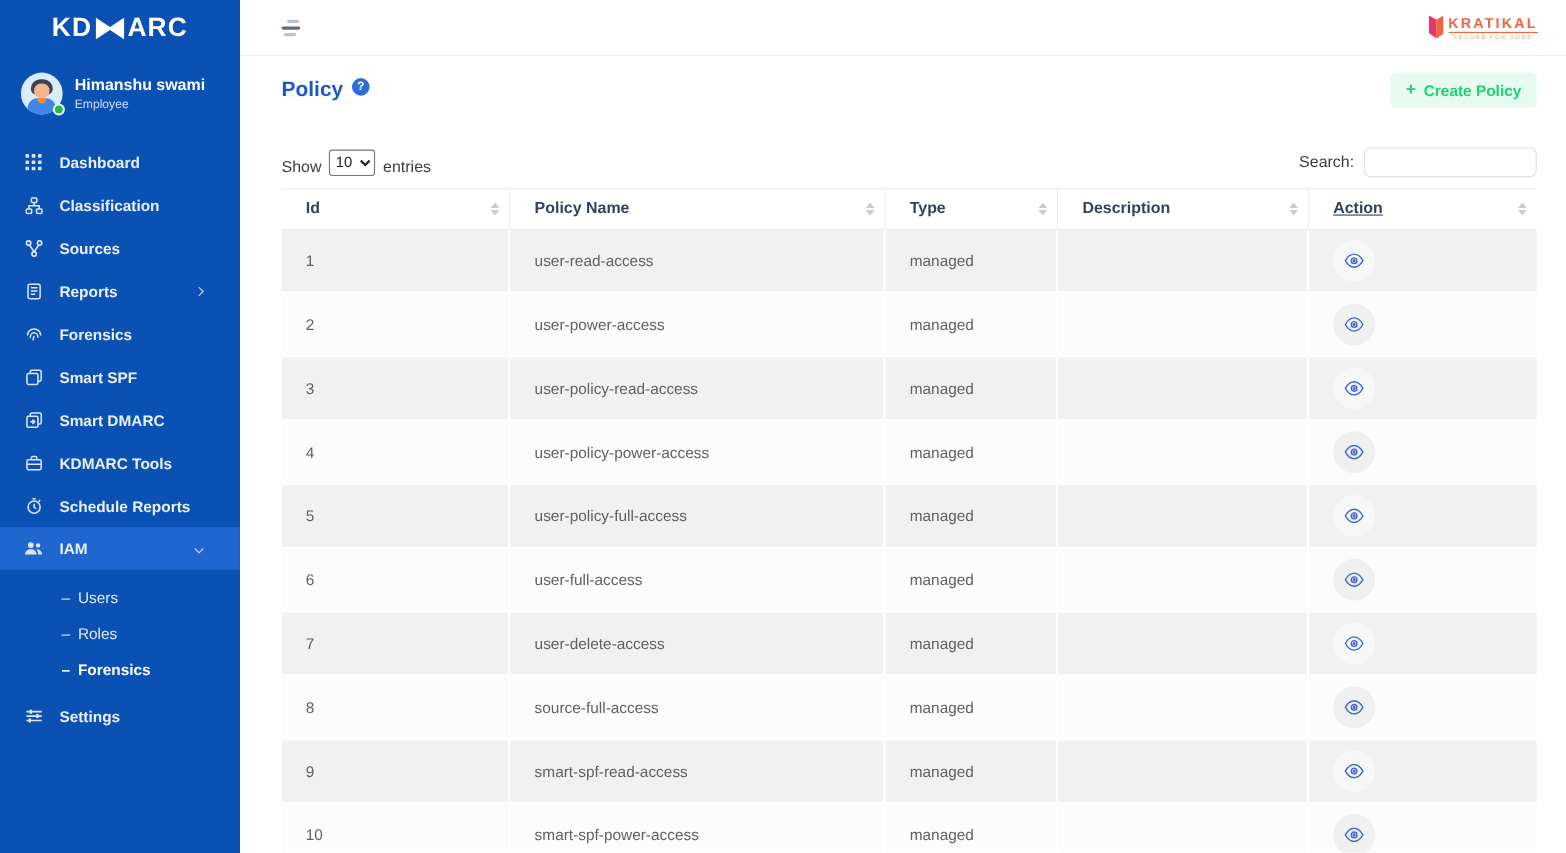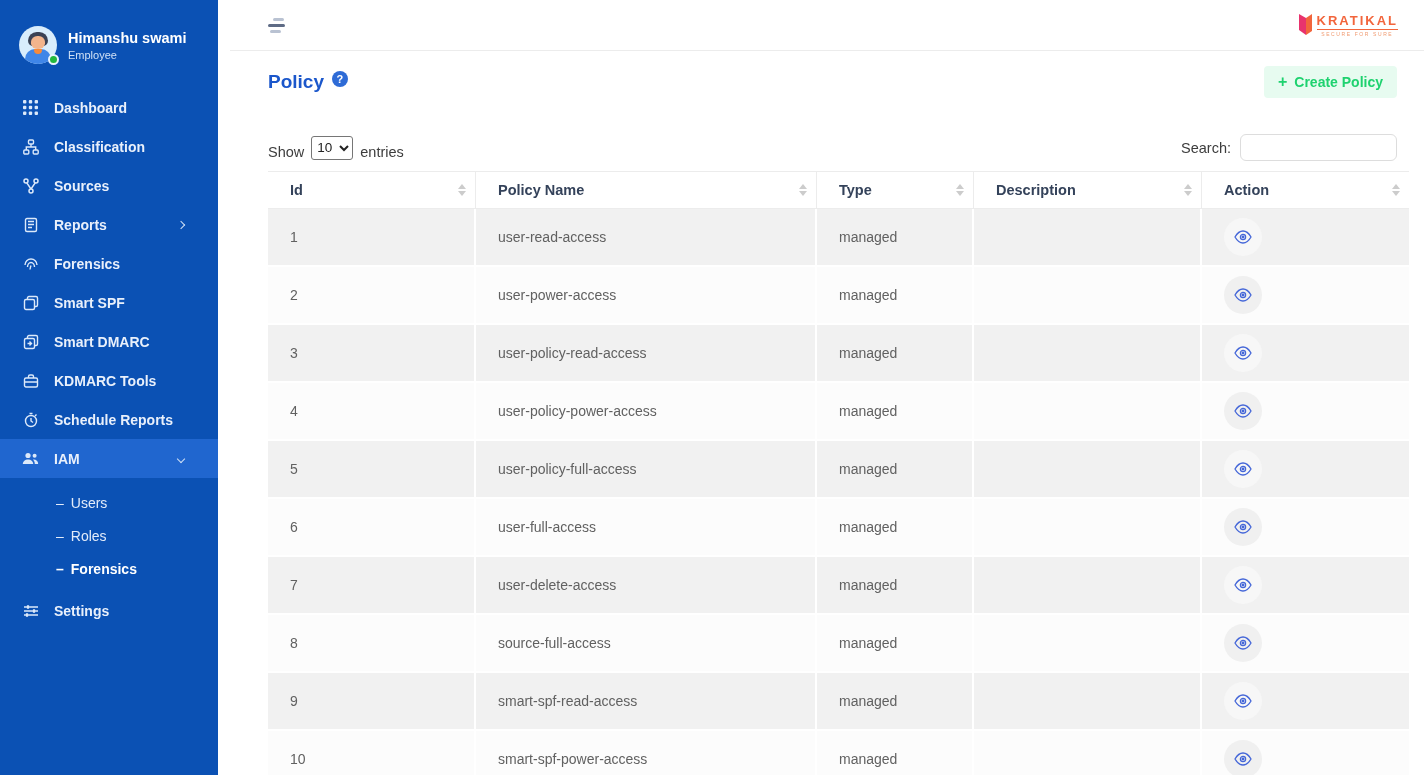--- a/index.html
+++ b/index.html
@@ -46,21 +46,21 @@
   .chev.right { transform: rotate(-45deg); }
   .chev.down  { transform: rotate(45deg); }
   .submenu { padding: 8px 0 6px; }
   .submenu-item {
     display: flex; align-items: center; height: 33px; padding-left: 56px; gap: 7px;
     font-size: 14px; color: #e3ecfa; cursor: pointer; font-weight: 500;
   }
   .submenu-item.active { font-weight: 700; color: #ffffff; }
 
   
-  .main { margin-left: 218px; height: 633px; background: #fff; padding-left: 12px; }
+  .main { margin-left: 218px; height: 633px; background: #fff; }
   .topbar {
     height: 51px; border-bottom: 1px solid #ececec;
     display: flex; align-items: center; justify-content: space-between;
     padding: 0 26px 0 38px;
   }
   .hamburger { display: flex; flex-direction: column; gap: 3px; cursor: pointer; width: 18px; }
   .hamburger span { height: 3px; border-radius: 2px; }
   .hamburger .l1 { width: 11px; margin-left: 5px; background: #b9c2d2; }
   .hamburger .l2 { width: 17px; background: #5e6b85; }
   .hamburger .l3 { width: 11px; margin-left: 2px; background: #b9c2d2; }
@@ -107,21 +107,21 @@
   
   table { width: 100%; border-collapse: separate; border-spacing: 0; margin-top: 10px; table-layout: fixed; }
   col.c-id { width: 208px; } col.c-name { width: 341px; } col.c-type { width: 157px; }
   col.c-desc { width: 228px; } col.c-action { width: 207px; }
   thead th {
     height: 38px; padding-left: 22px; text-align: left;
     font-size: 14.5px; font-weight: 700; color: #34425a;
     border-top: 1px solid #ececec; border-bottom: 1px solid #ececec;
     border-right: 1px solid #ececec; cursor: pointer; background: #fff;
   }
-  thead th:last-child { border-right: none; }
+  thead th:last-child { border-right: none; text-decoration: underline; }
   thead th .th-inner { display: flex; align-items: center; }
   .sort { margin-left: auto; margin-right: 9px; display: flex; flex-direction: column; gap: 2px; }
   .sort i { display: block; width: 0; height: 0; border-left: 4px solid transparent; border-right: 4px solid transparent; }
   .sort .up { border-bottom: 5px solid #ccc; }
   .sort .down { border-top: 5px solid #ccc; }
   tbody td {
     height: 58px; padding-left: 22px; font-size: 14px; color: #616161;
     border-right: 2px solid #fff; border-bottom: 2px solid #fff;
   }
   tbody td:last-child { border-right: none; }
@@ -131,20 +131,30 @@
     width: 38px; height: 38px; border-radius: 50%; border: none; cursor: pointer;
     display: flex; align-items: center; justify-content: center; padding: 0;
   }
   tbody tr:nth-child(odd) .eye-btn { background: #f7f7f7; }
   tbody tr:nth-child(even) .eye-btn { background: #f0f0f0; }
 </style>
 </head>
 <body>
 
 <div class="sidebar">
+  <div class="logo">
+    <span>KD</span>
+    <span class="bowtie">
+      <svg width="26" height="20" viewBox="0 0 26 20">
+          <polygon points="0,0 15,10 0,20" fill="#fff"></polygon>
+          <polygon points="26,0 11,10 26,20" fill="#fff"></polygon>
+        </svg>
+    </span>
+    <span>ARC</span>
+  </div>
 
   <div class="profile">
     <div class="avatar">
       <div class="clip">
           <div class="hair"></div>
           <div class="face"></div>
           <div class="body"></div>
           <div class="collar"></div>
         </div>
       <div class="status-dot"></div>

